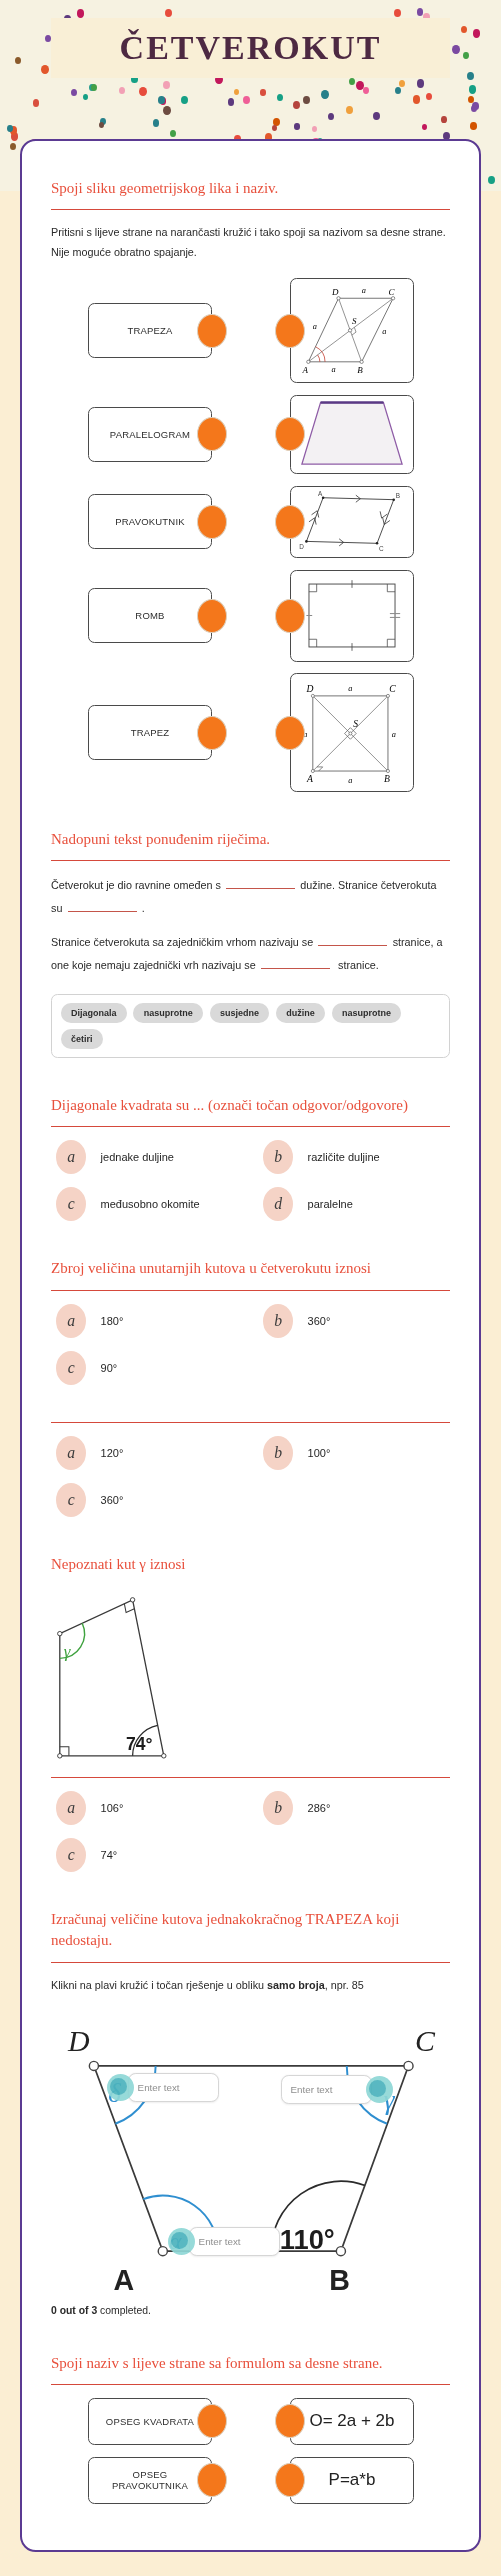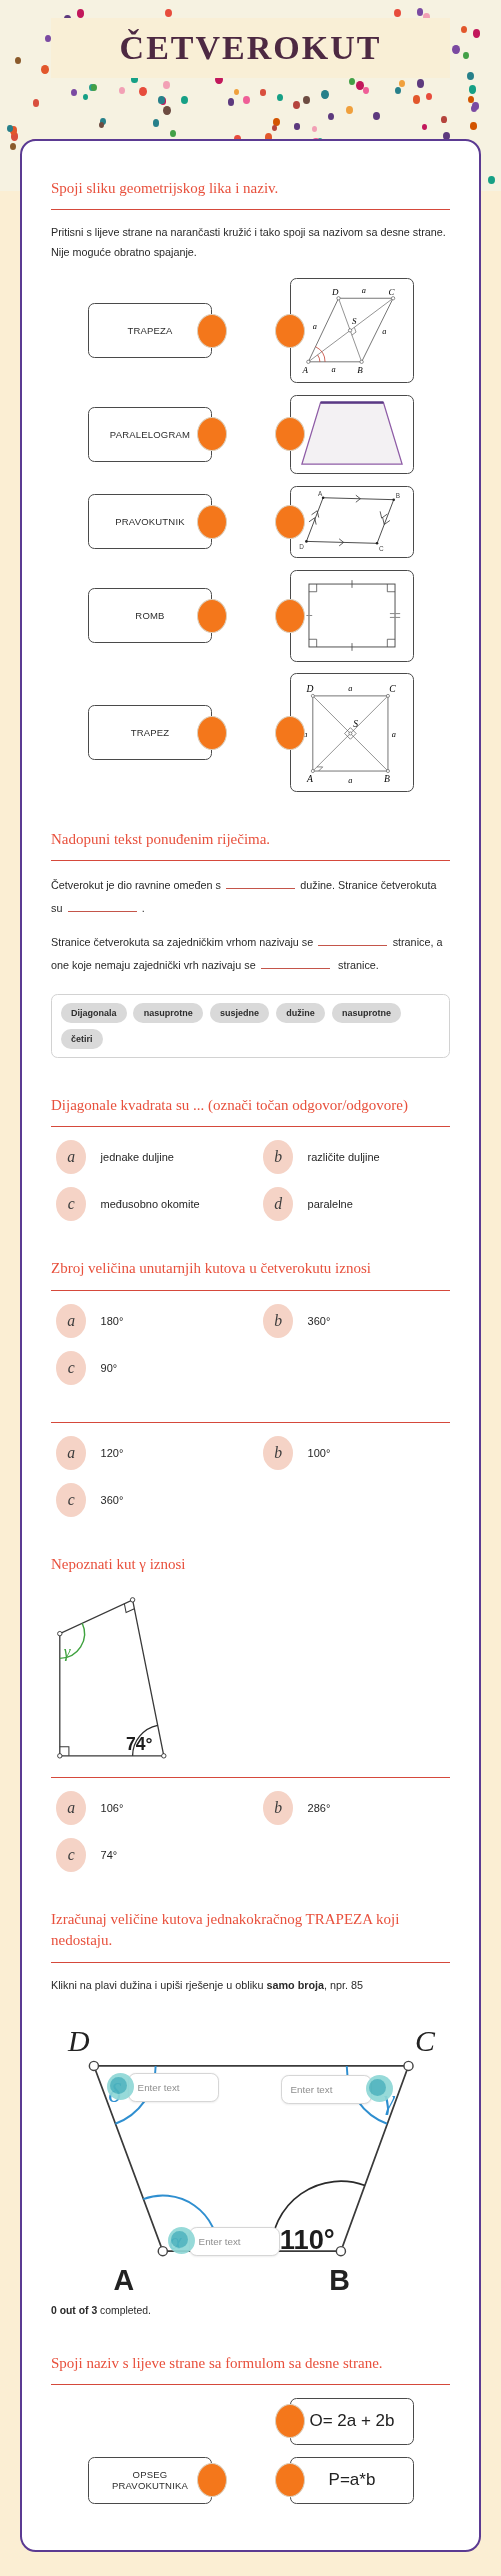--- a/index.html
+++ b/index.html
@@ -84,21 +84,21 @@
   .opt-circle {
     flex:none; width:30px; height:34px; background:#f5d3c6; border-radius:50%;
     display:flex; align-items:center; justify-content:center;
     font-family:"Liberation Serif", serif; font-style:italic; font-size:15.7px; color:#3c3c3c;
   }
   .opt-label { font-size:11px; color:#262626; }
 
   
   .trapfig { position:relative; width:403px; height:286px; margin:14.4px 0 5.2px; }
   .trapfig svg { position:absolute; left:0; top:0; }
-  .ans { position:absolute; display:flex; align-items:flex-start; }
+  .ans { position:absolute; display:flex; align-items:center; }
   .teal {
     flex:none; width:27px; height:27px; border-radius:50%;
     background:#8fd7d6; opacity:.92; position:relative; z-index:2;
   }
   .teal::after {
     content:""; position:absolute; left:2.6px; top:4.6px; width:17px; height:17px;
     border-radius:50%; background:#35a7b4; opacity:.75;
   }
   .pill {
     width:91px; height:29px; border:0.7px solid #d6d6d6; border-radius:7.8px;
@@ -501,21 +501,21 @@
           <div class="opt">
             <span class="opt-circle">c</span>
             <span class="opt-label">74°</span>
           </div>
         </div>
     </section>
 
     <section>
       <h2 class="shead">Izračunaj veličine kutova jednakokračnog TRAPEZA  koji nedostaju.</h2>
       <hr class="rule">
-      <p class="instr" style="margin-bottom:5.2px"><span>Klikni na plavi dužina i upiši rješenje u obliku </span><b>samo broja</b><span>, npr. 85</span></p>
+      <p class="instr" style="margin-bottom:5.2px"><span>Klikni na plavi kružić i točan rješenje u obliku </span><b>samo broja</b><span>, npr. 85</span></p>
 
       <div class="trapfig">
         <svg width="403" height="286" viewBox="0 0 620 438">
           <polygon points="66,85 550,85 446,370 172,370" fill="#fff" stroke="#3a3a3a" stroke-width="2.6"></polygon>
           <path d="M161,85 A95,95 0 0 1 99,174" fill="none" stroke="#2f8fd0" stroke-width="3"></path>
           <path d="M455,85 A95,95 0 0 0 517,174" fill="none" stroke="#2f8fd0" stroke-width="3"></path>
           <path d="M257,370 A85,85 0 0 0 142,290" fill="none" stroke="#2f8fd0" stroke-width="3"></path>
           <path d="M339,370 A107,107 0 0 1 483,269" fill="none" stroke="#2b2b2b" stroke-width="2.6"></path>
           <text class="lbl" x="88" y="140" font-size="42" fill="#2f8fd0">δ</text>
           <text class="lbl" x="512" y="152" font-size="42" fill="#2f8fd0">γ</text>
@@ -544,20 +544,24 @@
         </div>
       </div>
       <p class="progress"><b>0 out of 3</b><span> completed.</span></p>
     </section>
 
     <section>
       <h2 class="shead">Spoji naziv s lijeve strane  sa formulom sa desne strane.</h2>
       <hr class="rule">
 
       <div class="match-row">
+        <div class="match-btn small">
+          <span>OPSEG KVADRATA</span>
+          <span class="dot-orange r"></span>
+        </div>
         <div class="fcard">
           <span class="dot-orange l"></span>
           <span>O= 2a + 2b</span>
         </div>
       </div>
       <div class="match-row">
         <div class="match-btn small">
           <span>OPSEG PRAVOKUTNIKA</span>
           <span class="dot-orange r"></span>
         </div>

